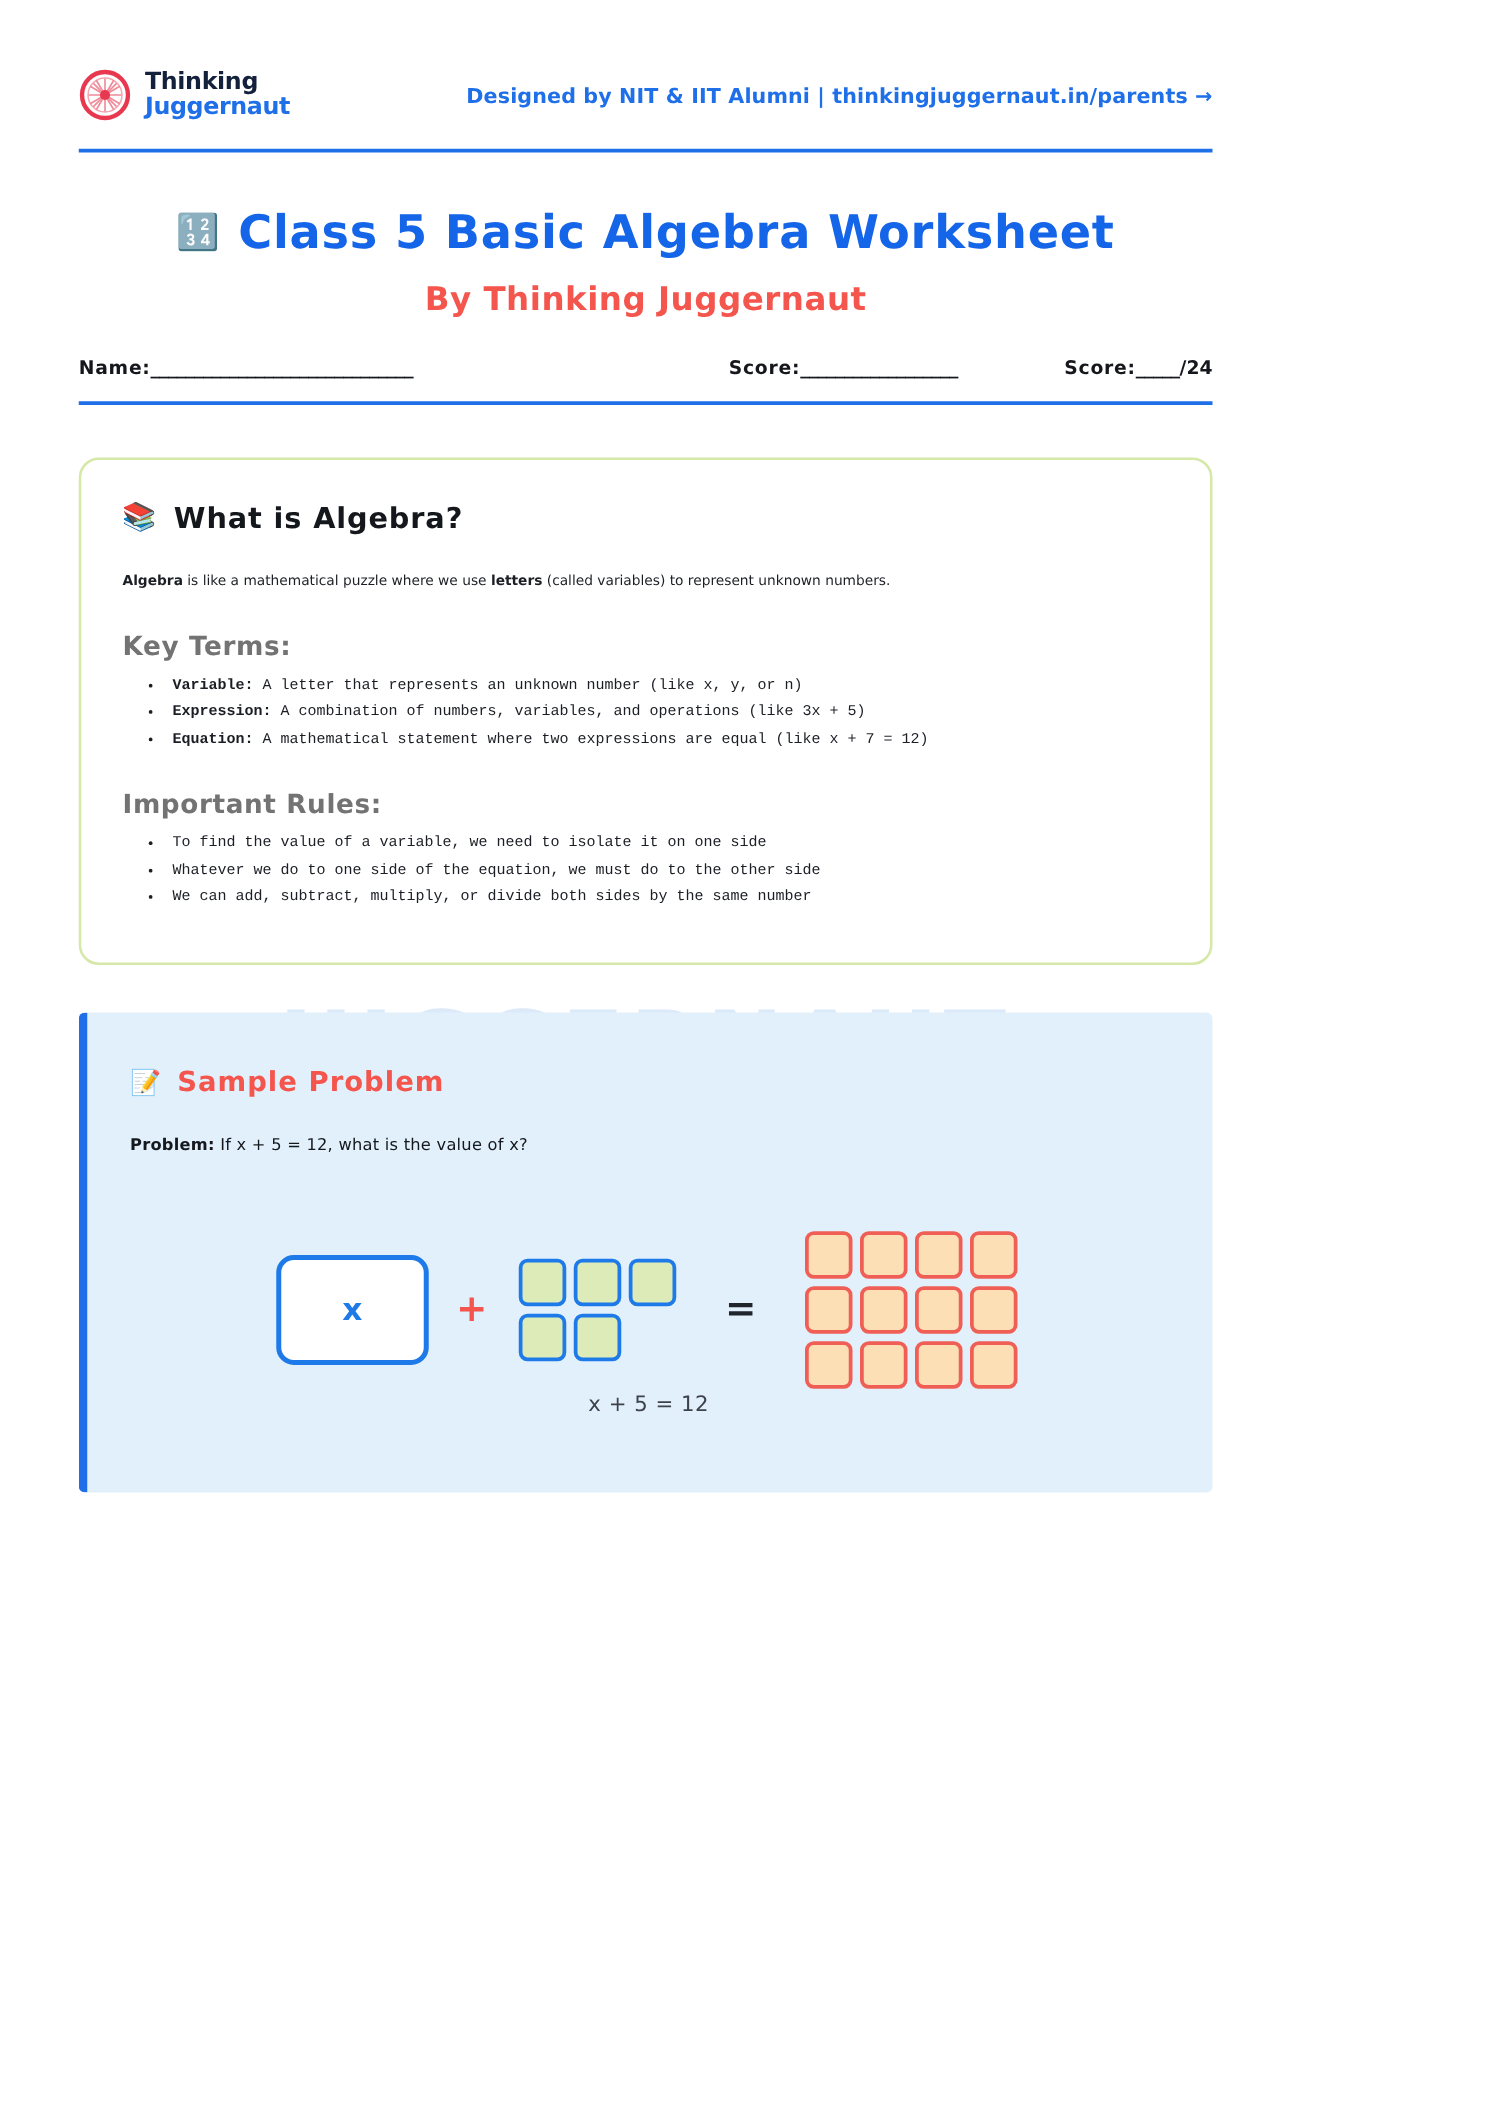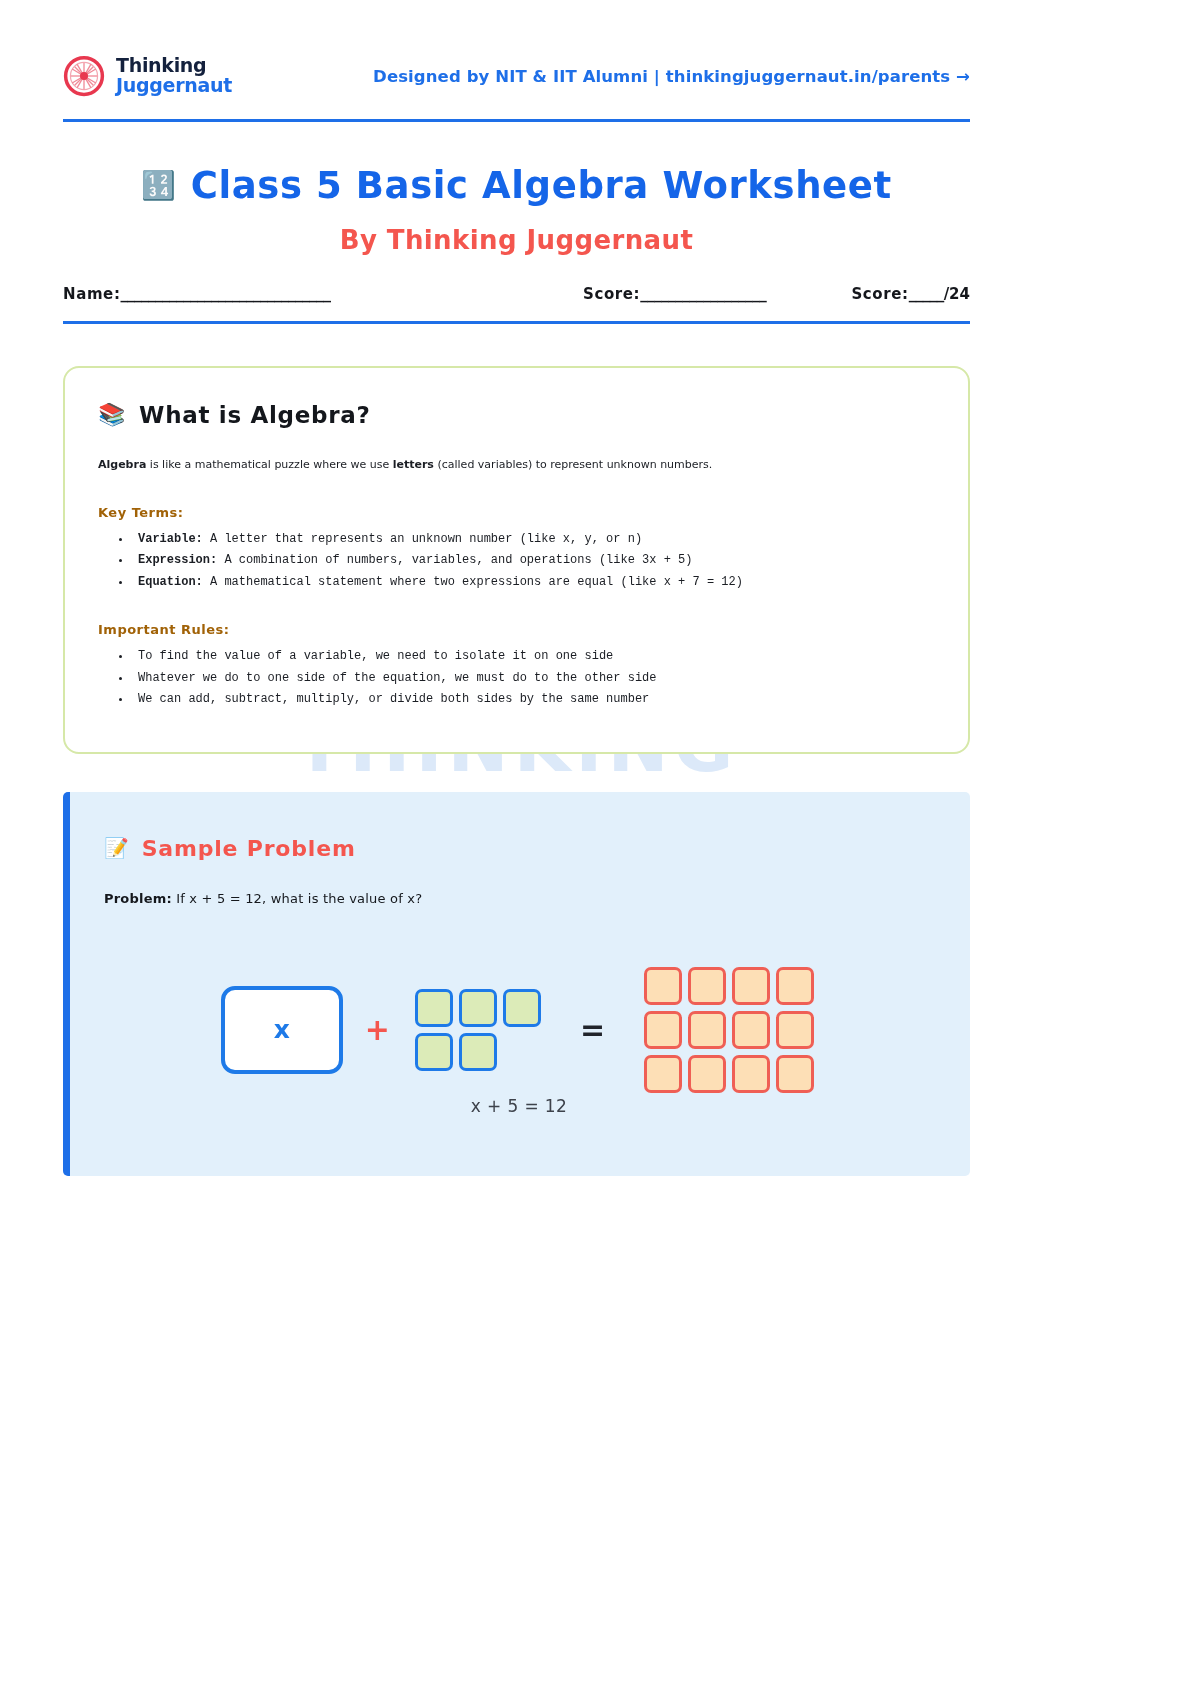--- a/index.html
+++ b/index.html
@@ -147,23 +147,23 @@
   .concept-para {
     font-family: "DejaVu Sans", sans-serif;
     font-size: 11px;
     line-height: 1.72;
     color: #1b1e24;
   }
   .concept-para b { font-weight: 700; }
 
   .subhead {
     font-family: "DejaVu Sans", sans-serif;
-    font-size: 13px;
-    font-weight: 700;
-    color: #a16207;
+    font-size: 21px;
+    font-weight: 700;
+    color: #737373;
     margin-top: 30px;
     margin-bottom: 10px;
     letter-spacing: 0.5px;
   }
 
   ul.concept-list {
     list-style: disc;
     margin: 0 0 0 34px;
     padding: 0;
   }

